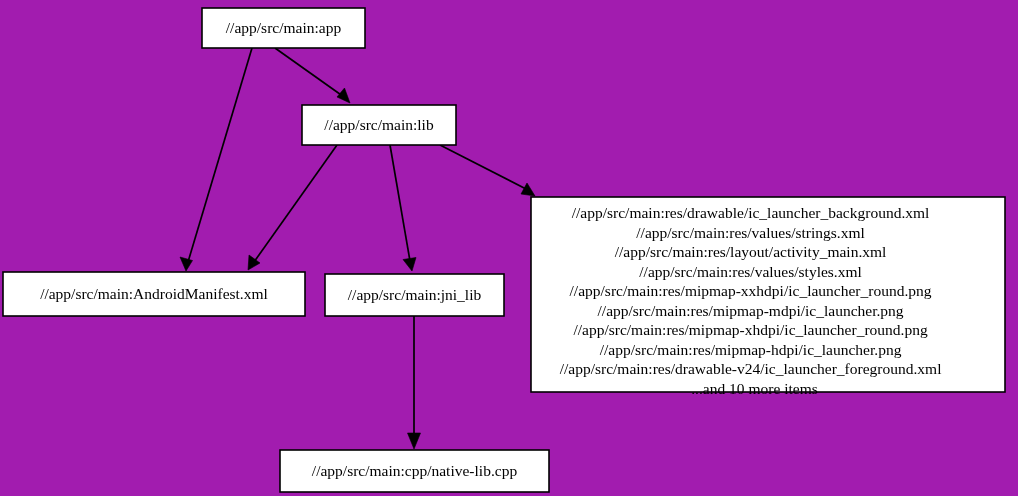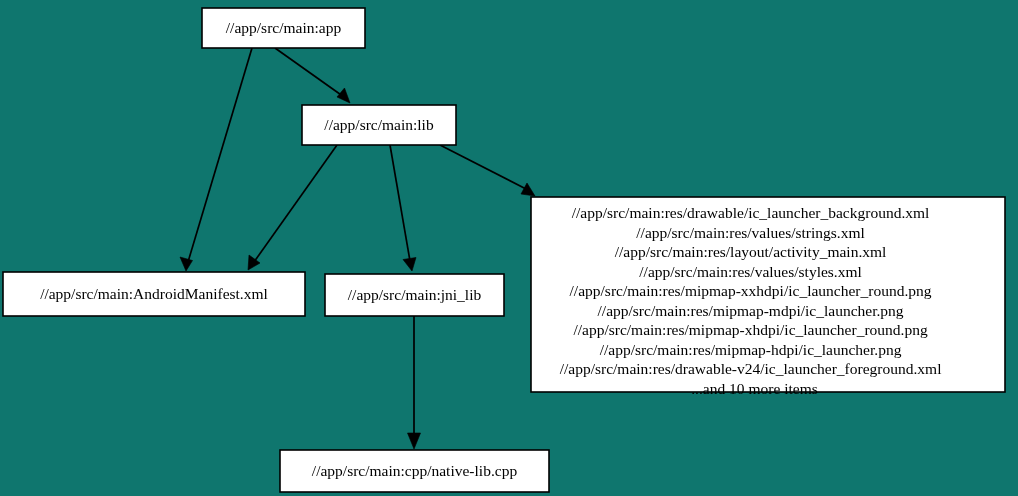--- a/index.html
+++ b/index.html
@@ -10,21 +10,21 @@
   body {
     width: 1018px;
     height: 496px;
     overflow: hidden;
     font-family: "Liberation Serif", "DejaVu Serif", serif;
   }
   #graph-root {
     position: relative;
     width: 1018px;
     height: 496px;
-    background: #0f766e;
+    background: #a21caf;
   }
   svg#graph-canvas {
     position: absolute;
     left: 0;
     top: 0;
     width: 1018px;
     height: 496px;
     display: block;
   }
   .node-box {

